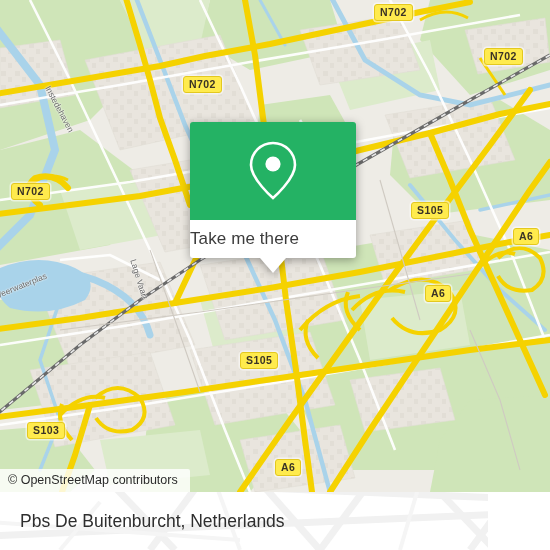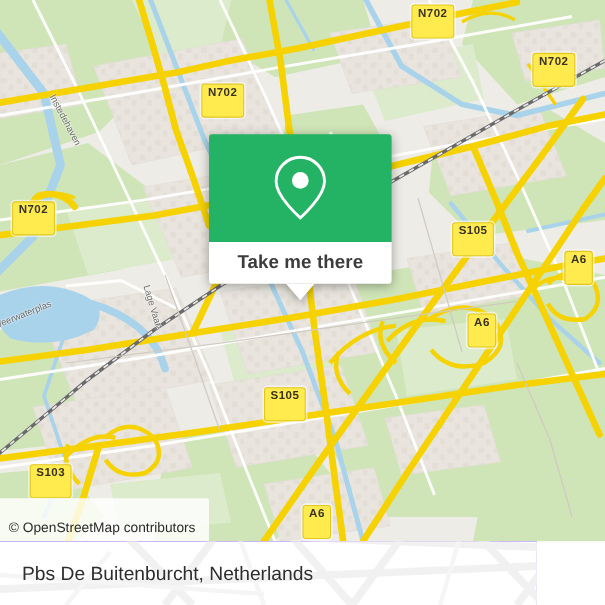--- a/index.html
+++ b/index.html
@@ -20,21 +20,21 @@
   
   .shield{
     position:absolute;
     background:#ffeb4d;
     border:1.6px solid #e3c820;
     border-radius:3px;
     color:#3a3326;
     font-size:10.5px;
     font-weight:bold;
     letter-spacing:.4px;
-    padding:1px 5px 16px 5px;
+    padding:1px 5px 2px 5px;
     line-height:12px;
     white-space:nowrap;
     box-shadow:0 0 0 1.5px rgba(255,255,255,.55);
   }
   .place-label{
     position:absolute;
     font-style:italic;
     font-size:12.5px;
     color:#4a4a4a;
     white-space:nowrap;
@@ -46,39 +46,39 @@
     color:#6a6a6a;
     white-space:nowrap;
     text-shadow:0 0 2px #fff,0 0 2px #fff;
   }
 
   
   .attrib{
     position:absolute;left:0;bottom:0;
     background:rgba(255,255,255,.82);
     font-size:12.5px;color:#2b2b2b;
-    padding:19px 12px 4px 8px;
+    padding:3px 12px 4px 8px;
     line-height:16px;
     border-top-right-radius:2px;
   }
 
   
   .callout{
     position:absolute;left:190px;top:122px;width:166px;
     filter:drop-shadow(0 2px 5px rgba(0,0,0,.35));
   }
   .callout-head{
     height:98px;background:#24b264;
     border-top-left-radius:3px;border-top-right-radius:3px;
     display:flex;align-items:center;justify-content:center;
   }
   .callout-body{
     background:#ffffff;height:38px;
-    display:flex;align-items:center;justify-content:center;
-    border-bottom-left-radius:3px;border-bottom-right-radius:3px;font-weight:bold;
+    display:flex;align-items:center;justify-content:flex-start;
+    border-bottom-left-radius:3px;border-bottom-right-radius:3px;
   }
   .callout-label{font-size:17px;color:#3c3c3c;letter-spacing:.1px;}
   .callout-tail{
     position:absolute;left:50%;top:136px;margin-left:-13px;
     width:0;height:0;
     border-left:13px solid transparent;
     border-right:13px solid transparent;
     border-top:15px solid #ffffff;
   }
 

